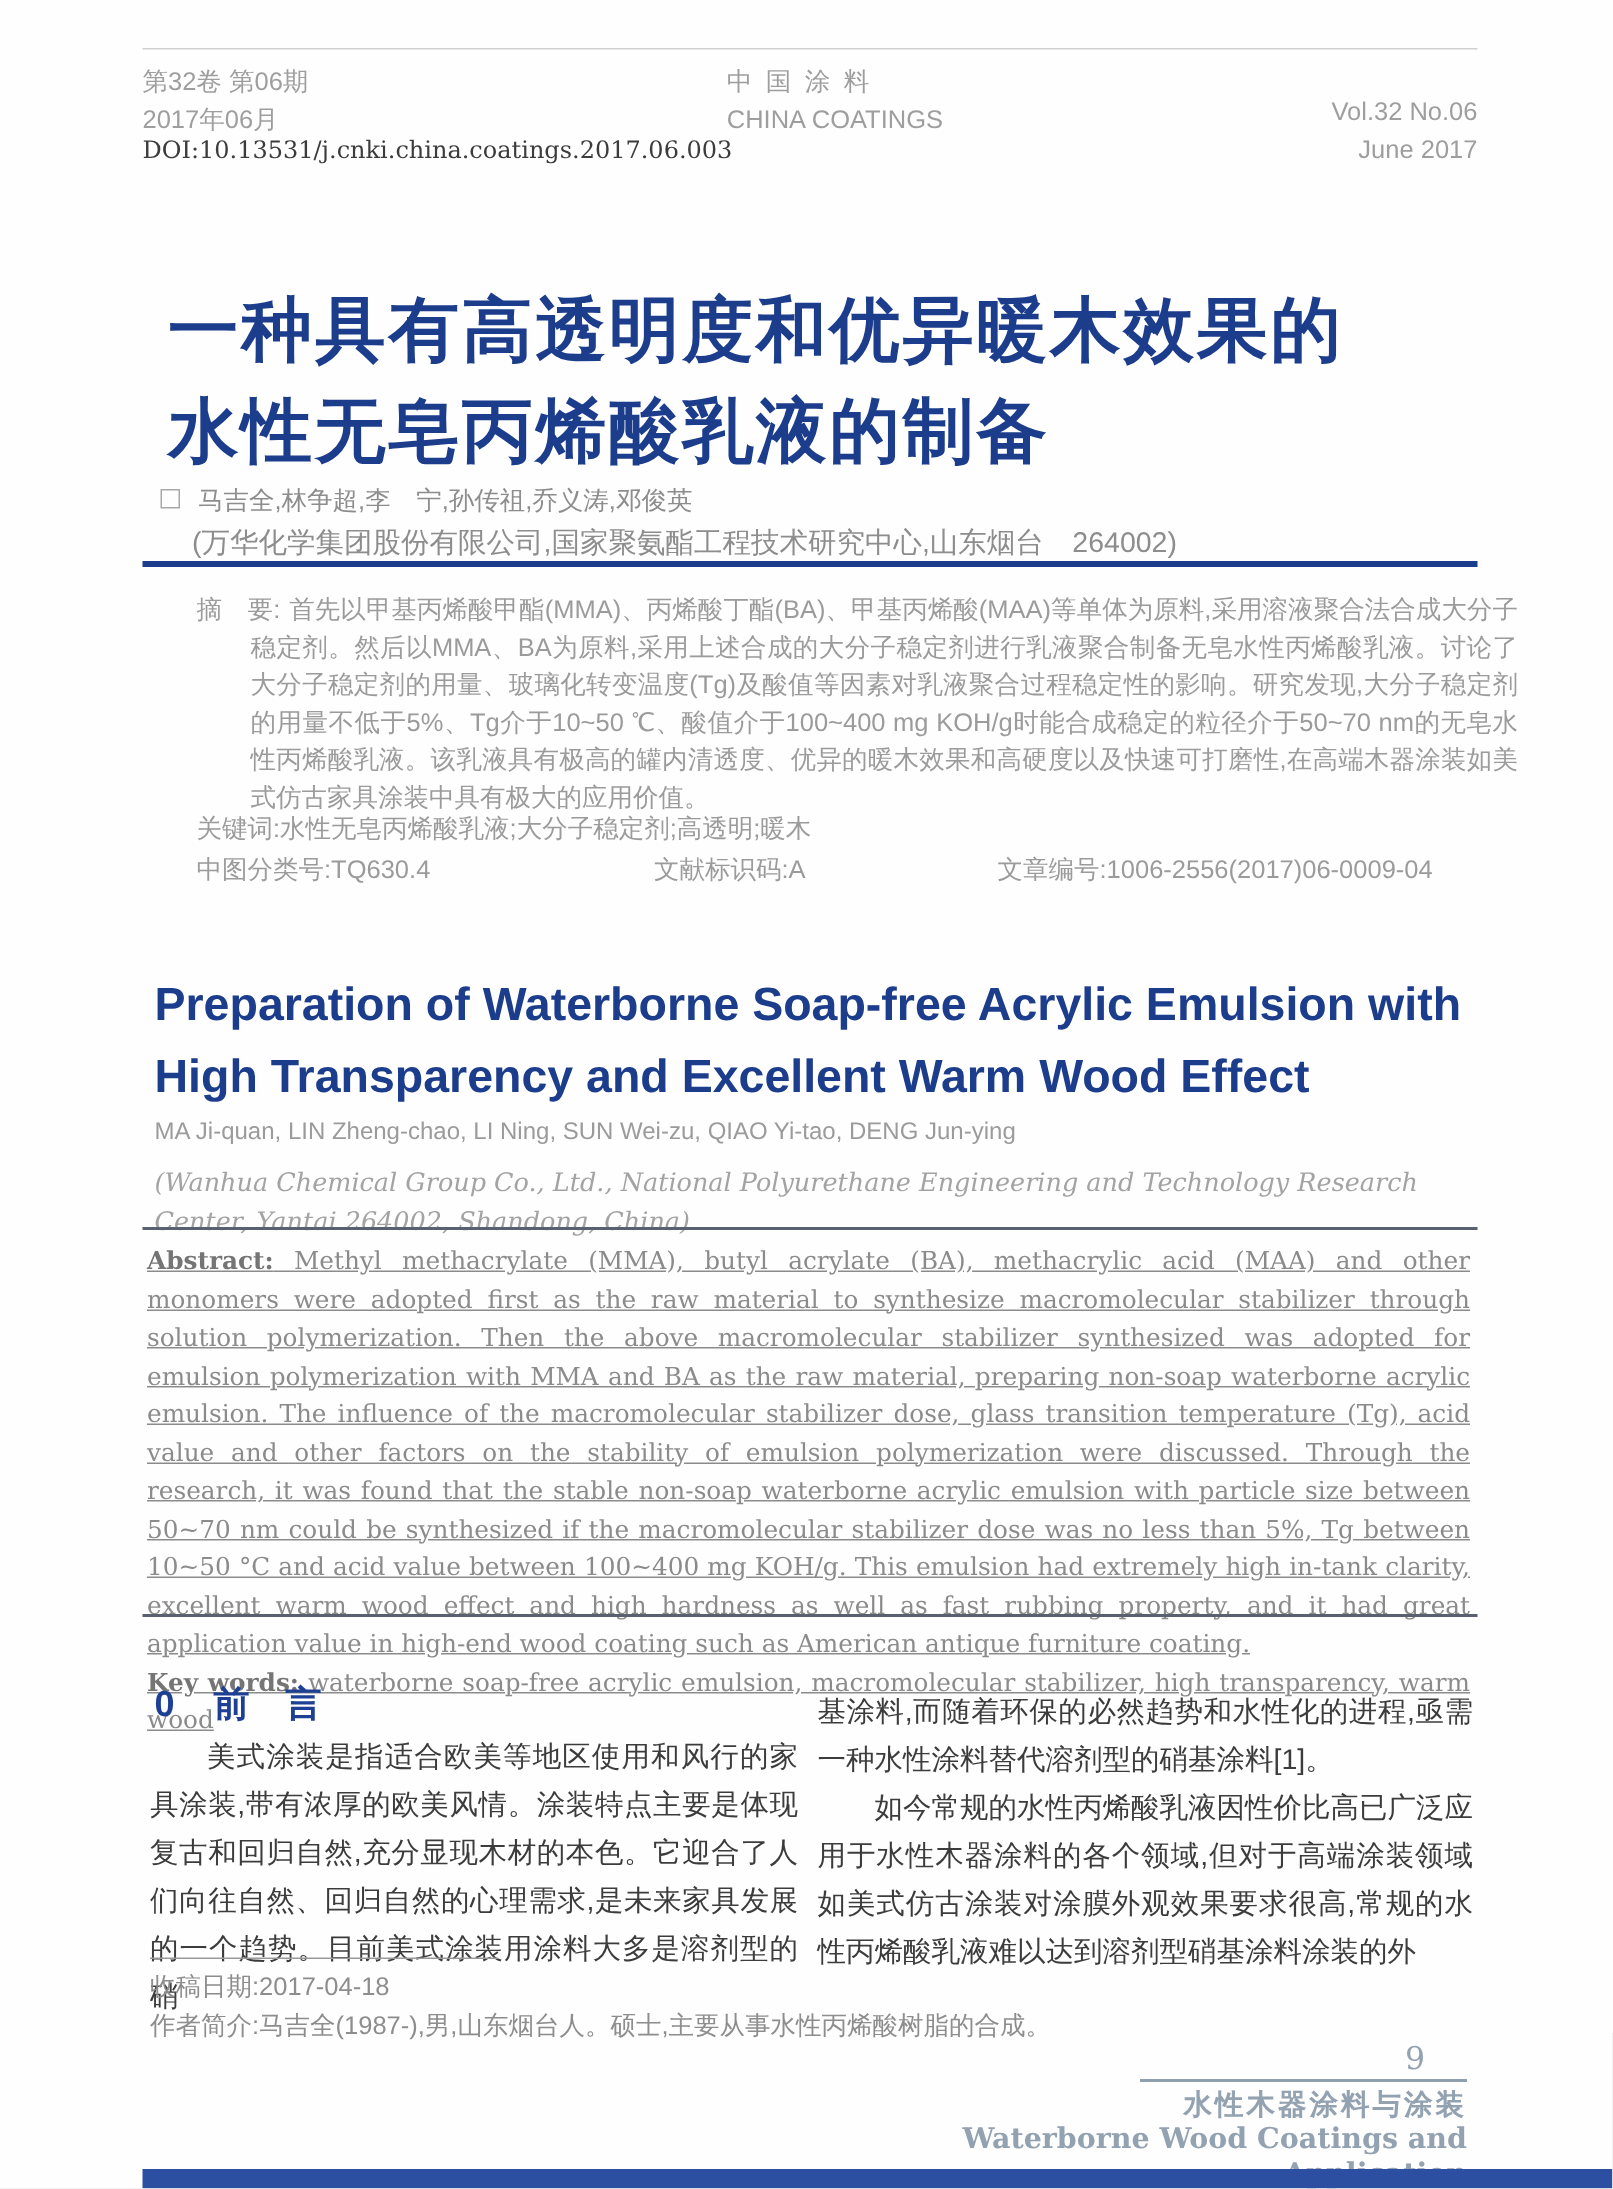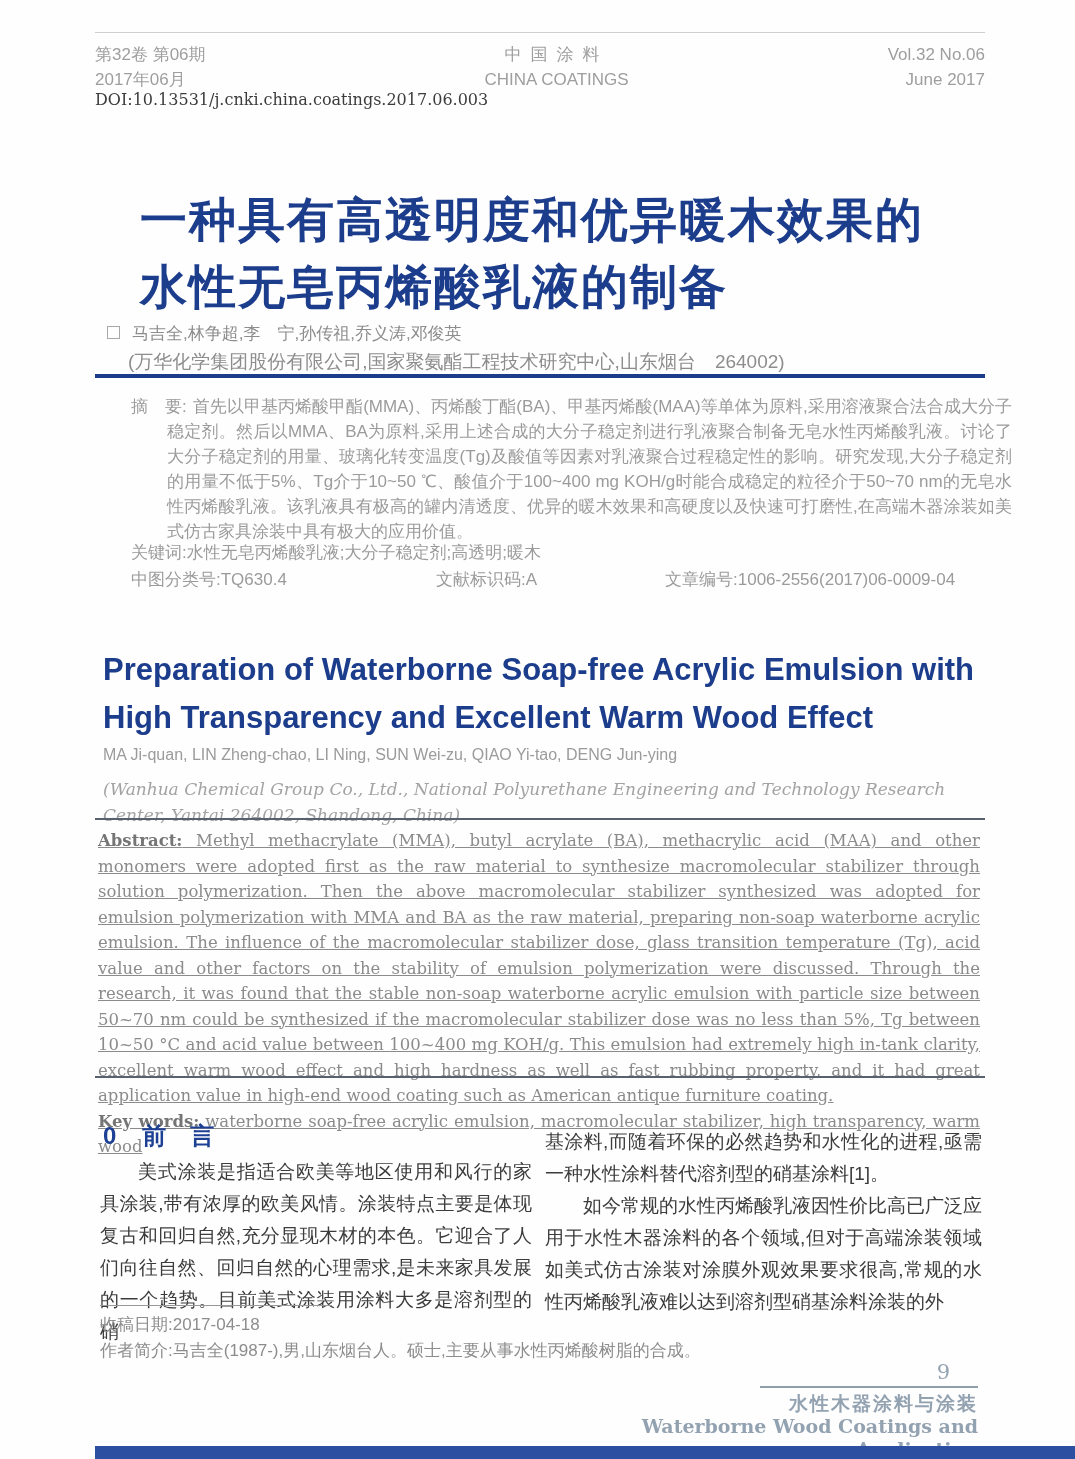--- a/index.html
+++ b/index.html
@@ -5,30 +5,30 @@
   html,body { margin:0; padding:0; background:#e8e8e8; }
   .page {
     position:relative; width:1075px; height:1459px;
     background:#fefefe; overflow:hidden;
     font-family:"Liberation Sans", sans-serif;
   }
   .top-rule { position:absolute; left:95px; top:32px; width:890px; height:1px; background:#cfcfcf; }
 
   .header { position:absolute; left:95px; top:42px; width:890px; display:flex; justify-content:space-between;
             color:#9e9e9e; font-size:17px; line-height:25px; }
-  .h-center { text-align:center;margin-left:20px; }
+  .h-center { text-align:left;margin-left:20px; }
   .h-zh { letter-spacing:9px; }
-  .h-right { text-align:right; }
+  .h-right { text-align:right;margin-top:20px; }
 
   .doi { position:absolute; left:95px; top:90px; font-family:"DejaVu Serif", serif;
          font-size:16px; color:#3c3c3c; }
 
   .title-zh { position:absolute; left:112px; top:186px; margin:0; color:#1c3c8c;
               font-size:47px; font-weight:bold; letter-spacing:2px; line-height:67px; }
-  .title-zh span { display:block;margin-left:28px; }
+  .title-zh span { display:block; }
 
   .authors-zh { position:absolute; left:107px; top:322px; color:#8d8d8d; font-size:17px; }
   .sq { display:inline-block; width:11px; height:11px; border:1px solid #a8a8a8; margin-right:12px; }
 
   .affil-zh { position:absolute; left:128px; top:349px; color:#8d8d8d; font-size:19px; }
 
   .blue-rule { position:absolute; left:95px; top:374px; width:890px; height:4px; background:#1c3c8c; }
 
   .abs-zh { position:absolute; left:131px; top:394px; width:845px; color:#9b9b9b;
             font-size:17px; line-height:25px; text-align:justify;

